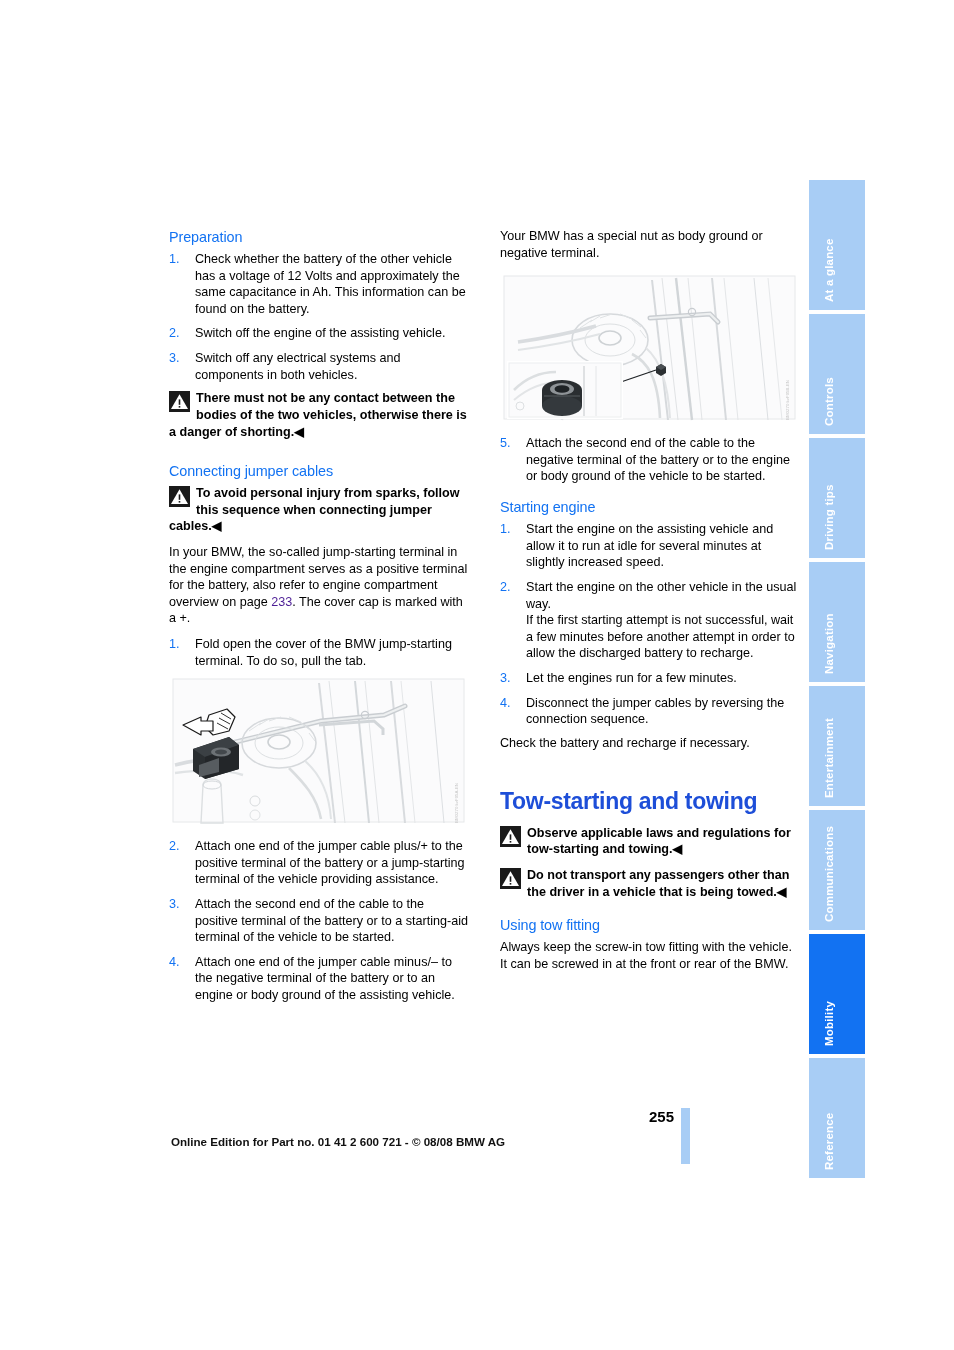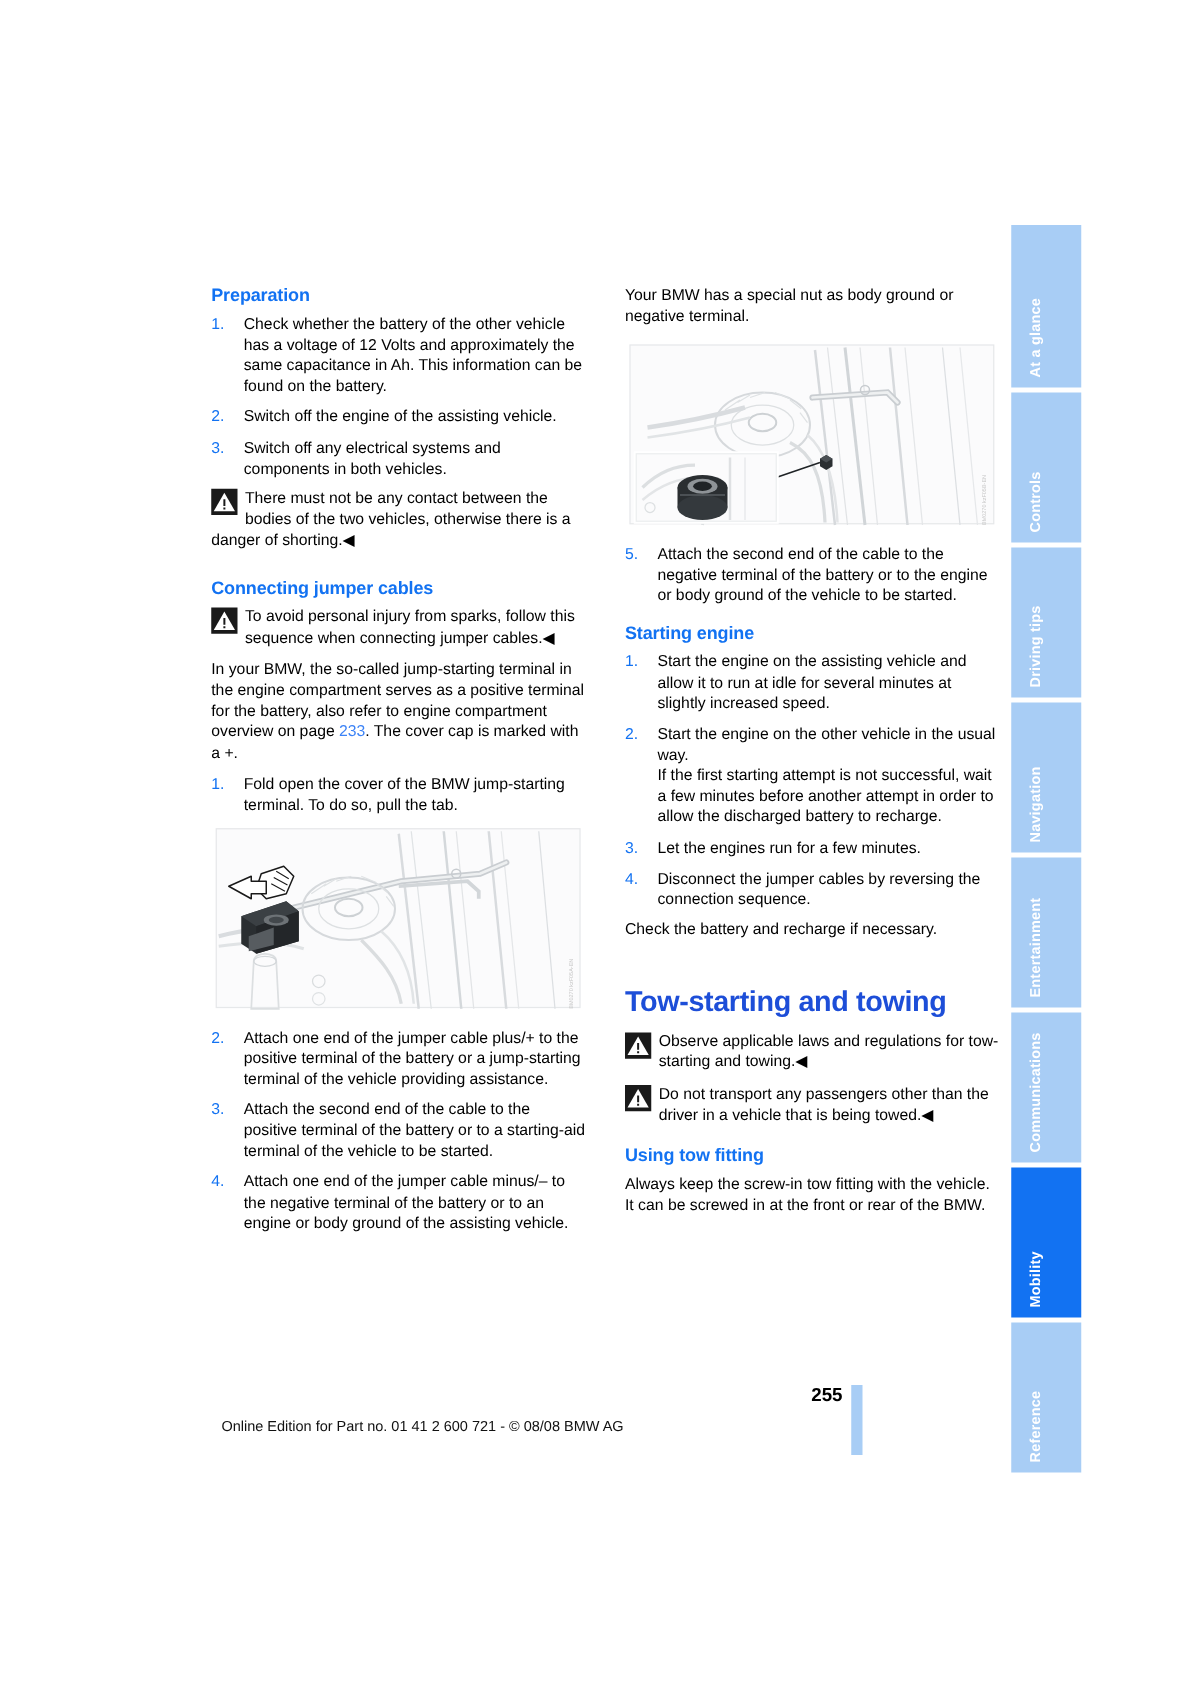--- a/index.html
+++ b/index.html
@@ -61,21 +61,21 @@
     font-size: 12.6px;
     line-height: 1.32;
     color: #000;
   }
   .col-left  { left: 169px; }
   .col-right { left: 500px; }
 
   h2.section {
     color: #1272f2;
     font-size: 14.4px;
-    font-weight: bold;
+    font-weight: normal;
     margin: 0 0 4px 0;
     letter-spacing: -0.1px;
   }
   h1.chapter {
     color: #1d4ed8;
     font-size: 23px;
     font-weight: bold;
     margin: 0 0 8px 0;
     letter-spacing: -0.3px;
   }
@@ -104,20 +104,21 @@
     top: 0;
     color: #1272f2;
     font-weight: normal;
   }
   .sub-line { display: block; }
 
   
   .note {
     margin: 0 0 9px 0;
     position: relative;
+    font-weight: bold;
   }
   .note .ico {
     float: left;
     margin: 1px 6px 0 0;
     width: 21px;
     height: 21px;
   }
   .note .txt { display: block; }
   .note::after { content: ""; display: block; clear: both; }
 
@@ -130,21 +131,21 @@
   .icon-warn svg { display: block; }
 
   .icon-note {
     width: 21px; height: 21px;
     border: 1.4px solid #1a1a1a;
     background: #ffffff;
     display: block;
     box-sizing: border-box;
   }
 
-  .pg-ref { color: #3b82f6; }
+  .pg-ref { color: #4c1d95; }
   .endmark { letter-spacing: 0; }
 
   
   .figure {
     width: 299px;
     margin: 4px 0 10px 0;
     background: #ffffff;
     position: relative;
   }
   .figure svg { display: block; width: 299px; height: 155px; }
@@ -175,20 +176,21 @@
     background: #a8cdf5;
   }
   .footer-text {
     position: absolute;
     left: 0;
     top: 27px;
     width: 676px;
     text-align: center;
     font-size: 11.6px;
     color: #111;
+    font-weight: bold;
   }
 </style>
 </head>
 <body>
 
 <div class="page">
 
   <div class="tab-strip">
     <div class="tab" style="top:0px;height:130px;">
       <span class="tab-label">

